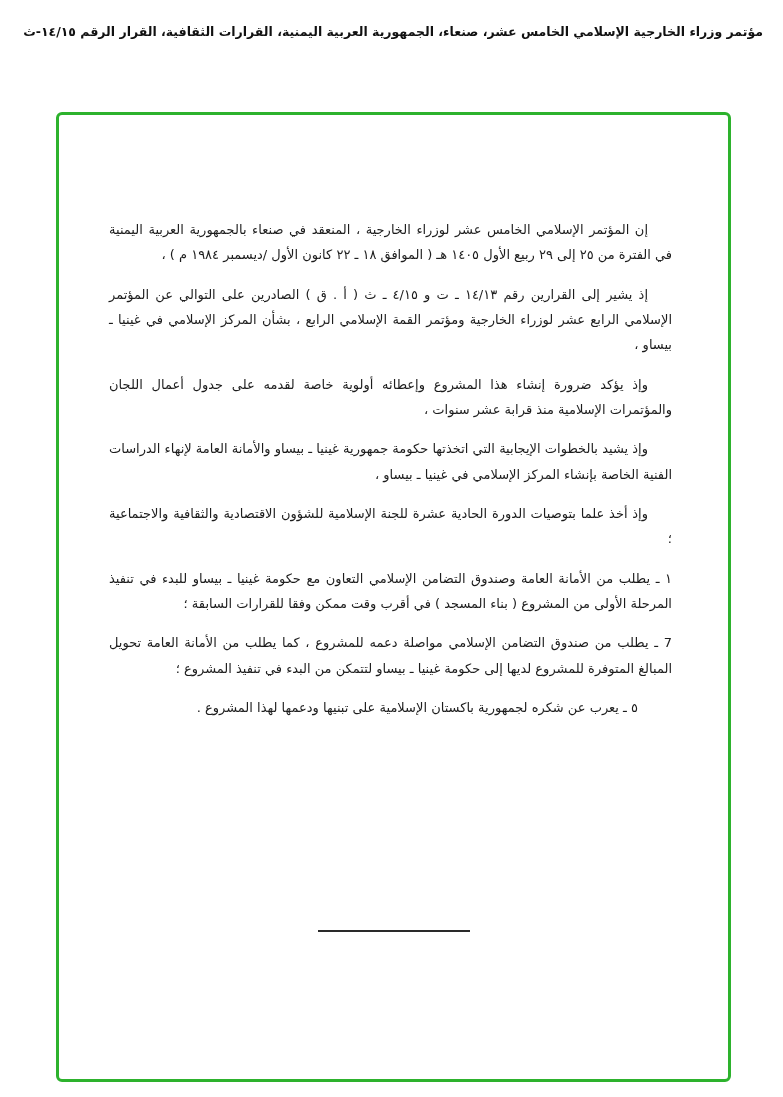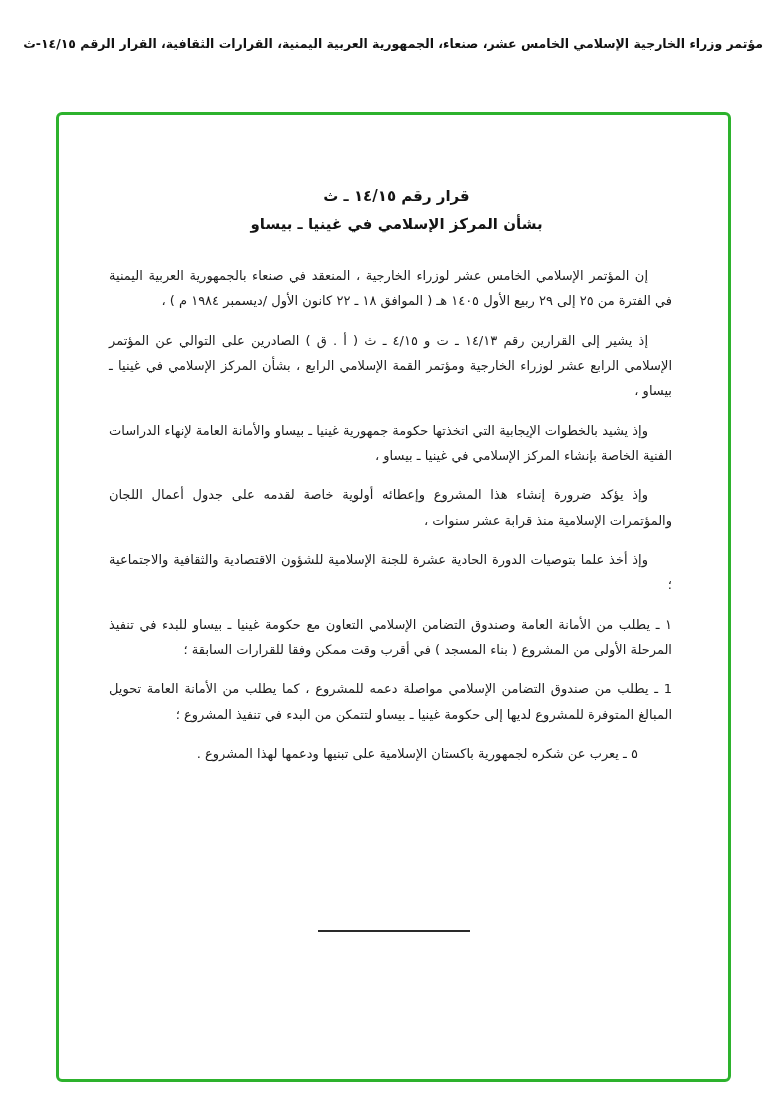--- a/index.html
+++ b/index.html
@@ -14,21 +14,21 @@
     position:relative;
     overflow:hidden;
     direction:rtl;
     font-family:"DejaVu Sans", sans-serif;
     color:var(--ink);
   }
 
   
   .top-header{
     position:absolute;
-    top:36px;
+    top:24px;
     right:20px;
     left:20px;
     text-align:right;
   }
   .top-header .citation{
     font-weight:bold;
     font-size:12.5px;
     line-height:1.35;
     color:#111;
     white-space:nowrap;
@@ -108,32 +108,28 @@
 </head>
 <body>
 
 <div class="top-header">
   <div class="citation">مؤتمر وزراء الخارجية الإسلامي الخامس عشر، صنعاء، الجمهورية العربية اليمنية، القرارات الثقافية، القرار الرقم ١٤/١٥-ث</div>
 </div>
 
 <div class="scan-frame">
   <div class="page">
 
-    <div class="doc-title">
-      <div class="t1">قرار رقم ١٤/١٥ ـ ث</div>
-      <div class="t2">بشأن المركز الإسلامي في غينيا ـ بيساو</div>
-    </div>
 
     <div class="body-text">
       <div class="para">إن المؤتمر الإسلامي الخامس عشر لوزراء الخارجية ، المنعقد في صنعاء بالجمهورية العربية اليمنية في الفترة من ٢٥ إلى ٢٩ ربيع الأول ١٤٠٥ هـ ( الموافق ١٨ ـ ٢٢ كانون الأول /ديسمبر ١٩٨٤ م ) ،</div>
       <div class="para">إذ يشير إلى القرارين رقم ١٤/١٣ ـ ت و ٤/١٥ ـ ث ( أ . ق ) الصادرين على التوالي عن المؤتمر الإسلامي الرابع عشر لوزراء الخارجية ومؤتمر القمة الإسلامي الرابع ، بشأن المركز الإسلامي في غينيا ـ بيساو ،</div>
+      <div class="para">وإذ يؤكد ضرورة إنشاء هذا المشروع وإعطائه أولوية خاصة لقدمه على جدول أعمال اللجان والمؤتمرات الإسلامية منذ قرابة عشر سنوات ،</div>
       <div class="para">وإذ يشيد بالخطوات الإيجابية التي اتخذتها حكومة جمهورية غينيا ـ بيساو والأمانة العامة لإنهاء الدراسات الفنية الخاصة بإنشاء المركز الإسلامي في غينيا ـ بيساو ،</div>
-      <div class="para">وإذ يؤكد ضرورة إنشاء هذا المشروع وإعطائه أولوية خاصة لقدمه على جدول أعمال اللجان والمؤتمرات الإسلامية منذ قرابة عشر سنوات ،</div>
       <div class="para">وإذ أخذ علما بتوصيات الدورة الحادية عشرة للجنة الإسلامية للشؤون الاقتصادية والثقافية والاجتماعية ؛</div>
       <div class="para numbered">١ ـ يطلب من الأمانة العامة وصندوق التضامن الإسلامي التعاون مع حكومة غينيا ـ بيساو للبدء في تنفيذ المرحلة الأولى من المشروع ( بناء المسجد ) في أقرب وقت ممكن وفقا للقرارات السابقة ؛</div>
-      <div class="para numbered">1 ـ يطلب من صندوق التضامن الإسلامي مواصلة دعمه للمشروع ، كما يطلب من الأمانة العامة تحويل المبالغ المتوفرة للمشروع لديها إلى حكومة غينيا ـ بيساو لتتمكن من البدء في تنفيذ المشروع ؛</div>
+      <div class="para numbered">7 ـ يطلب من صندوق التضامن الإسلامي مواصلة دعمه للمشروع ، كما يطلب من الأمانة العامة تحويل المبالغ المتوفرة للمشروع لديها إلى حكومة غينيا ـ بيساو لتتمكن من البدء في تنفيذ المشروع ؛</div>
       <div class="para numbered last">٥ ـ يعرب عن شكره لجمهورية باكستان الإسلامية على تبنيها ودعمها لهذا المشروع .</div>
     </div>
 
     <div class="sig-line"></div>
 
   </div>
 </div>
 
 </body></html>

